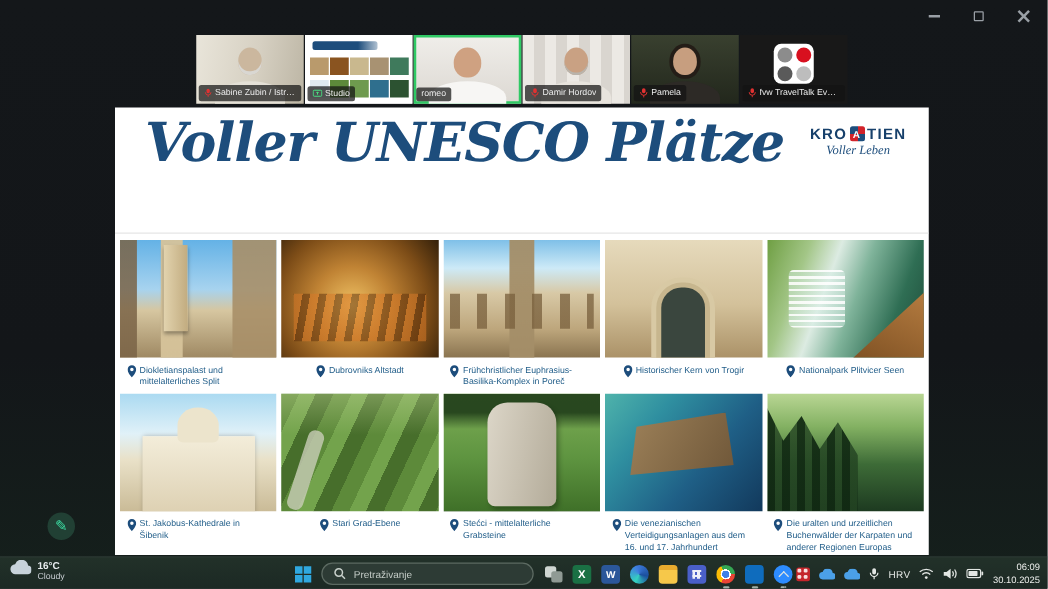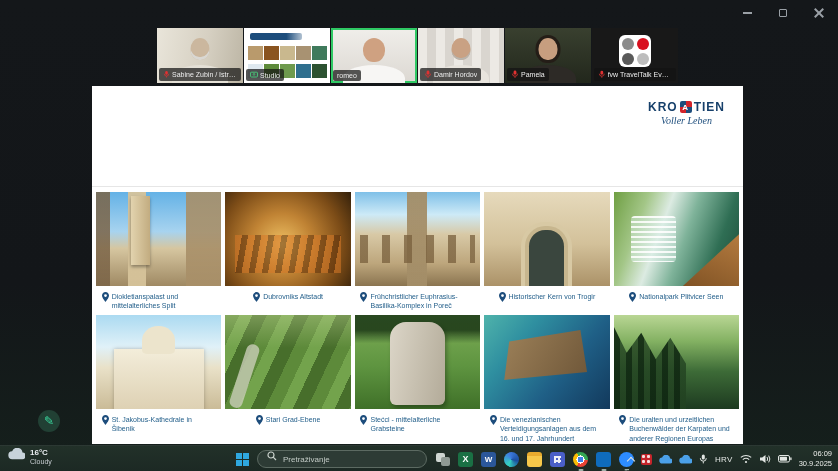--- a/index.html
+++ b/index.html
@@ -95,21 +95,21 @@
   .pencil-tool { position:absolute; left:38px; top:410px; width:22px; height:22px; border-radius:50%; background:rgba(44,92,72,.55); display:flex; align-items:center; justify-content:center; color:#3bdca2; font-size:12px; z-index:15; }
 
   
   .taskbar { position:absolute; left:0; bottom:0; width:838px; height:26px; background:linear-gradient(180deg,#223129 0%,#1c2924 100%); border-top:1px solid rgba(255,255,255,.07); z-index:40; }
   .tb-weather { position:absolute; left:8px; top:2px; display:flex; align-items:flex-start; gap:5px; color:#e8ecef; }
   .tb-temp { font-size:8px; font-weight:bold; line-height:1.2; }
   .tb-cond { font-size:7px; color:#c6ccd0; line-height:1.2; }
   .tb-center { position:absolute; left:236px; top:0; height:26px; display:flex; align-items:center; gap:8px; }
   .win-logo { width:13px; height:13px; display:grid; grid-template-columns:6px 6px; grid-template-rows:6px 6px; gap:1px; }
   .win-logo i { background:#2fa8e0; }
-  .tb-search { display:flex; gap:6px; width:170px; height:18px; padding:0 9px; border-radius:9px; background:#2d3b35; border:1px solid #5c6a62; }
+  .tb-search { display:flex; align-items:center; gap:6px; width:170px; height:18px; padding:0 9px; border-radius:9px; background:#2d3b35; border:1px solid #5c6a62; }
   .tb-search input { flex:1; min-width:0; background:transparent; border:none; outline:none; font-size:8px; color:#dfe5e1; font-family:"Liberation Sans",sans-serif; }
   .tb-search input::placeholder { color:#c3cbc6; }
   .tb-icon { position:relative; width:15px; height:15px; border-radius:3px; display:flex; align-items:center; justify-content:center; }
   .tb-icon.running::after { content:""; position:absolute; left:50%; bottom:-4px; transform:translateX(-50%); width:5px; height:2px; border-radius:1px; background:#9fb0a8; }
   .ic-taskview { position:relative; background:transparent; }
   .ic-taskview::before { content:""; position:absolute; left:1px; top:1px; width:9px; height:9px; border-radius:2px; background:#cfd6d2; }
   .ic-taskview::after { content:""; position:absolute; right:0px; bottom:1px; width:9px; height:9px; border-radius:2px; background:#8f9a94; }
   .ic-excel { background:#1a7044; } .ic-excel::after { content:"X"; color:#fff; font-size:9px; font-weight:bold; }
   .ic-word { background:#2b579a; } .ic-word::after { content:"W"; color:#fff; font-size:8px; font-weight:bold; }
   .ic-edge { border-radius:50%; background:conic-gradient(from 210deg,#35d2c0,#3f7de0 35%,#1b4f9e 70%,#35d2c0); }
@@ -235,20 +235,21 @@
             <rect x="3.2" y="0.5" width="3.6" height="5.2" rx="1.8" fill="#e03131"></rect>
             <path d="M1.8 4.5a3.2 3.2 0 0 0 6.4 0" stroke="#e03131" fill="none"></path>
             <line x1="5" y1="7.7" x2="5" y2="9.8" stroke="#e03131"></line>
           </svg>
         <span class="label-text">fvw TravelTalk Events</span>
       </span>
     </div>
   </div>
 
   <div class="slide">
+    <div class="slide-title">Voller UNESCO Plätze</div>
     <div class="cro-logo">
       <div class="cro-line1">
         <span>KRO</span>
           <span class="cro-a">A</span>
           <span>TIEN</span>
       </div>
       <div class="cro-tagline">Voller Leben</div>
     </div>
     <div class="slide-divider"></div>
 
@@ -428,18 +429,18 @@
           <path d="M8 3a3.5 3.5 0 0 1 0 4" fill="none" stroke="#e2e6e3"></path>
           <path d="M9.7 1.6a6 6 0 0 1 0 6.8" fill="none" stroke="#e2e6e3"></path>
         </svg>
       <svg width="14" height="8" viewBox="0 0 14 8">
           <rect x="0.5" y="0.5" width="11" height="6.5" rx="1.5" fill="none" stroke="#e2e6e3"></rect>
           <rect x="1.8" y="1.8" width="7.2" height="3.9" rx="0.6" fill="#e2e6e3"></rect>
           <rect x="12.2" y="2.2" width="1.4" height="3" rx="0.7" fill="#e2e6e3"></rect>
         </svg>
       <div class="tray-clock">
         <div>06:09</div>
-        <div>30.9.2025</div>
+        <div>30.10.2025</div>
       </div>
     </div>
   </div>
 
 </div>
 
 </body></html>

